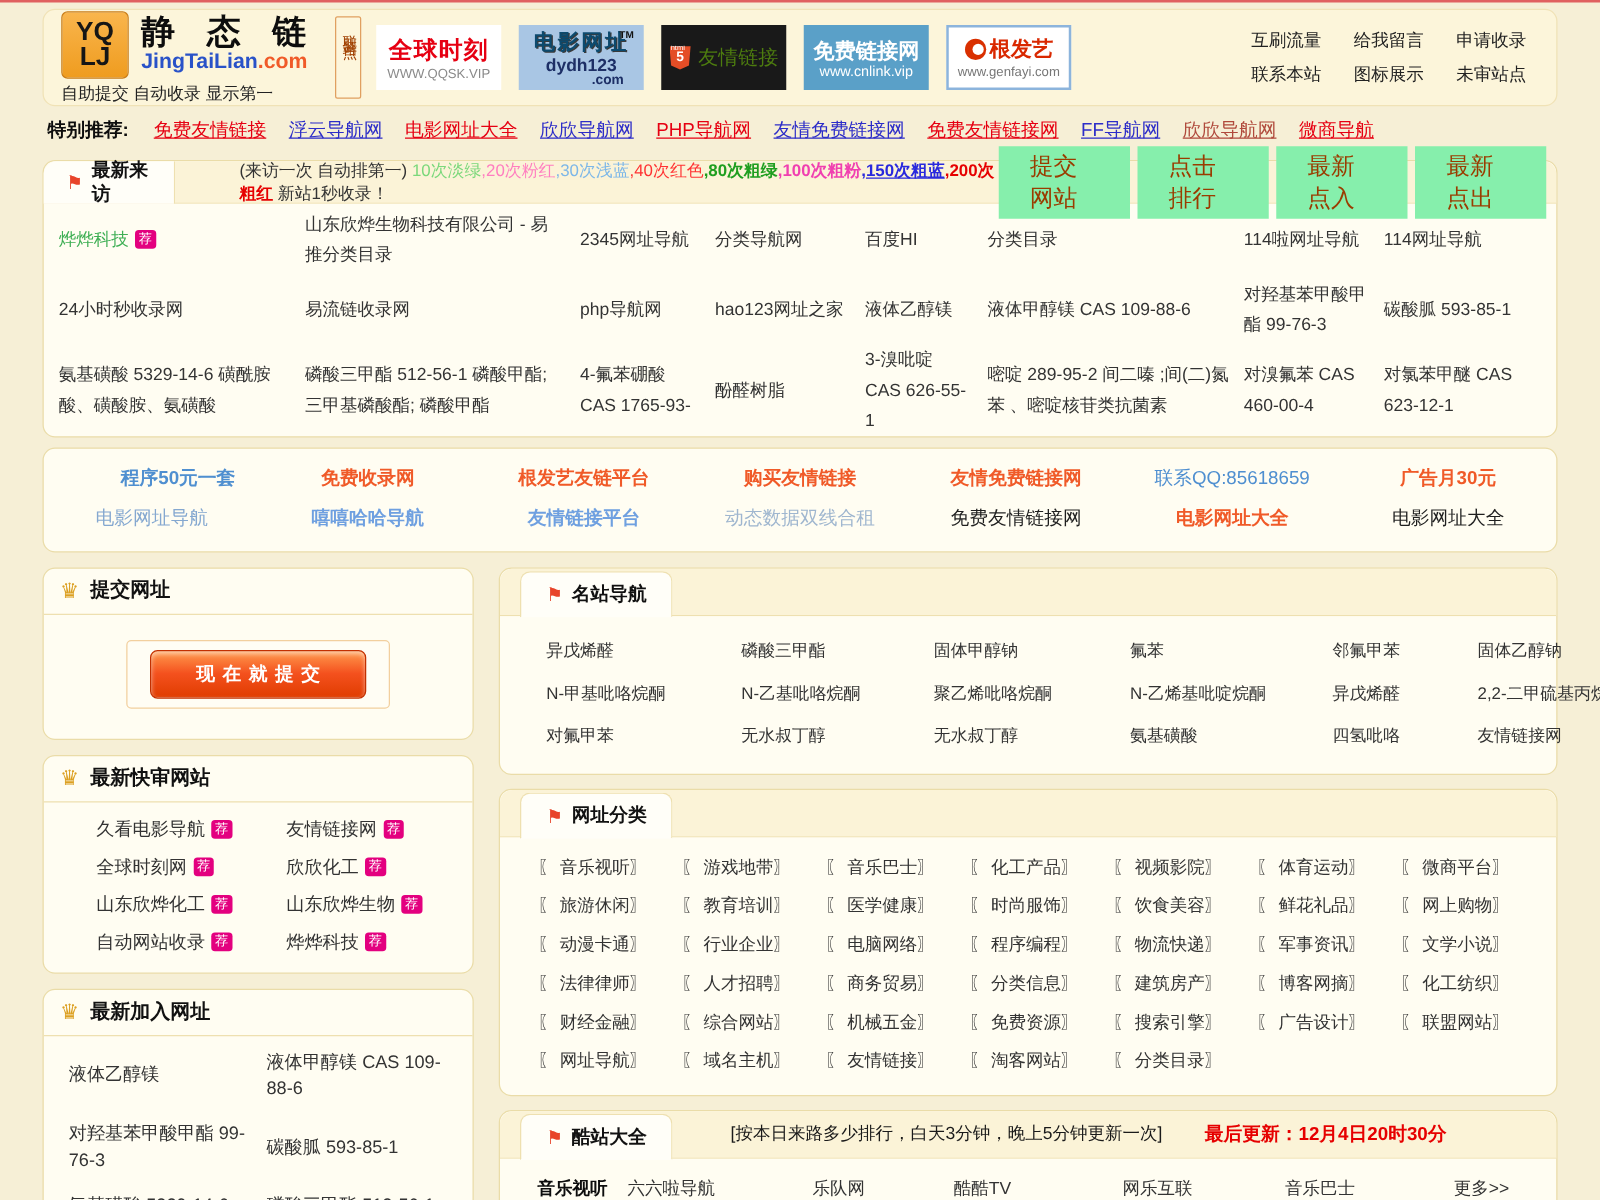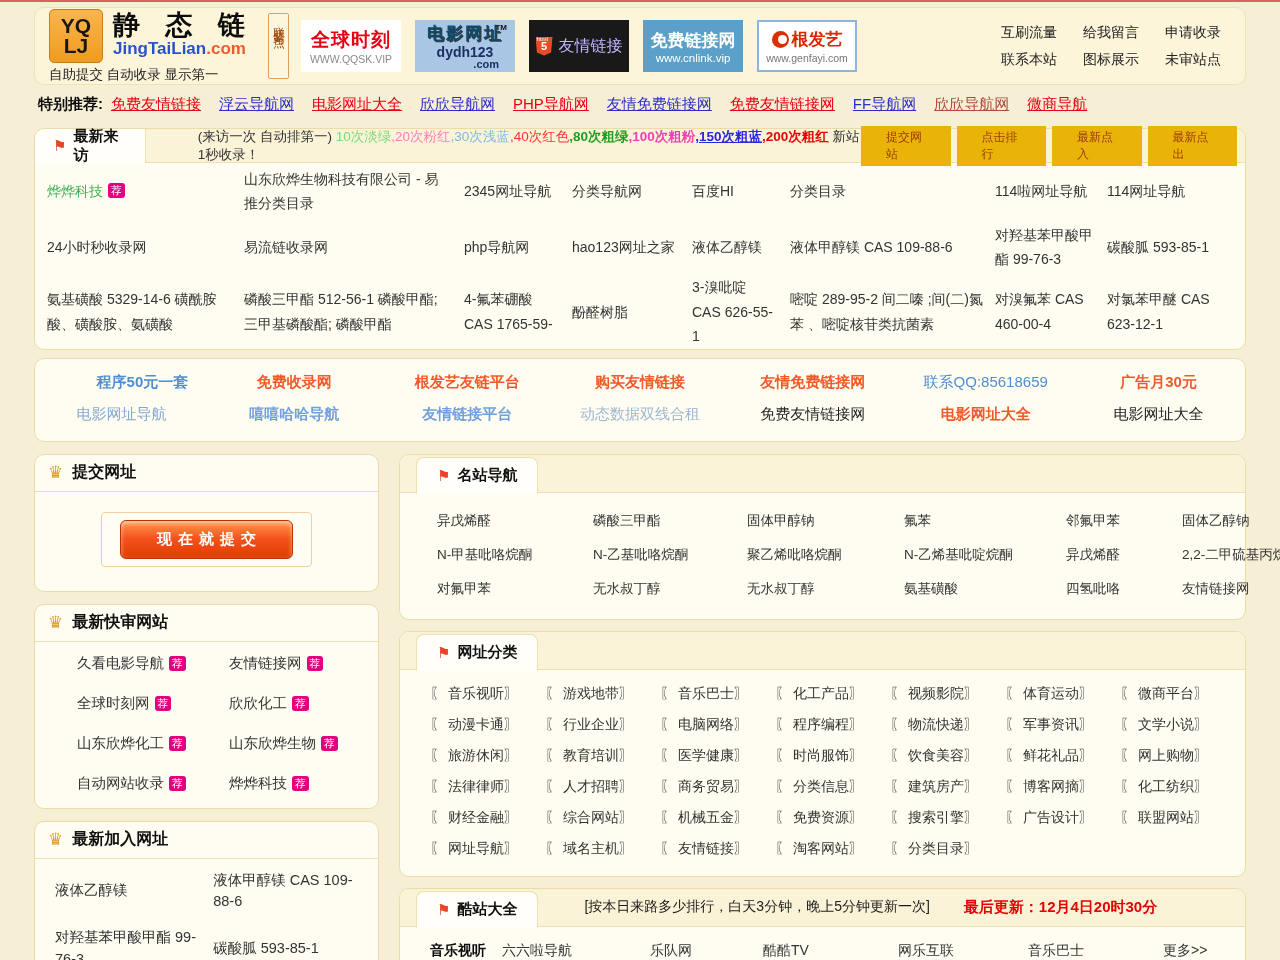--- a/index.html
+++ b/index.html
@@ -51,57 +51,57 @@
   .b-dydh .l1 { color:#0c4a6e; font-weight:bold; font-size:17px; text-shadow:1px 1px 0 #3a3a3a; letter-spacing:2px; }
   .b-dydh .tm { position:absolute; top:3px; right:8px; font-size:8px; font-weight:bold; color:#111; }
   .b-dydh .l2 { color:#1d2f66; font-weight:bold; font-size:14px; line-height:1; }
   .b-dydh .l3 { color:#1d2f66; font-weight:bold; font-size:11px; line-height:1; align-self:flex-end; margin-right:16px; }
   .b-h5 { background:#191919; flex-direction:row; gap:6px; }
   .h5-shield { width:17px; height:19px; background:#e44d26; position:relative;
     clip-path:polygon(0 0,100% 0,92% 84%,50% 100%,8% 84%);
     display:flex; align-items:center; justify-content:center;
     color:#fff; font-size:11px; font-weight:bold; }
   .h5-top { position:absolute; top:-1px; left:1px; font-size:6px; color:#fff; font-weight:normal; }
-  .b-h5 .txt { color:#c4b5fd; font-size:16px; }
+  .b-h5 .txt { color:#4d7c0f; font-size:16px; }
   .b-cnlink { background:#5aa0c8; }
   .b-cnlink .l1 { color:#fff; font-weight:bold; font-size:17px; }
   .b-cnlink .l2 { color:#fff; font-size:11.5px; }
   .b-genfayi { background:#fff; border:2px solid #8cb4dc; }
   .gf-row { display:flex; align-items:center; gap:3px; }
   .gf-logo { width:17px; height:17px; border-radius:50%; background:#d93000; position:relative; }
   .gf-logo::after { content:""; position:absolute; width:9px; height:9px; border-radius:50%;
     background:#fff; right:2px; top:4px; }
   .b-genfayi .l1 { color:#d92800; font-weight:bold; font-size:17px; }
   .b-genfayi .l2 { color:#777; font-size:10.5px; margin-top:1px; }
 
   .hdr-links { margin-left:auto; margin-right:10px; display:flex; flex-direction:column; gap:9px; }
   .hdr-links > div { display:flex; gap:26px; justify-content:flex-end; }
   .hdr-link { font-size:14px; color:#222; }
 
   
   .special { display:flex; align-items:center; padding:10px 2px 6px 4px; }
-  .special-label { font-weight:bold; font-size:15px; color:#0d0d0d; margin-right:8px; }
+  .special-label { font-weight:bold; font-size:15px; color:#0d0d0d; margin-right:20px; }
   .sp-rec-link { text-decoration:underline; margin-right:18px; font-size:15px; }
 
   
   .panel { background:#fffdf2; border:1px solid #eadca8; border-radius:10px; }
   .flag-icon { color:#e8442a; font-size:15px; }
   .crown-icon { color:#dca022; font-size:17px; }
 
   
   .visits { margin-top:8px; }
   .visits-head { background:#fbf3d7; border-bottom:1px solid #eee0b0;
     border-radius:10px 10px 0 0; height:34px; display:flex; align-items:center; }
   .visits-tab { background:#fffef8; height:34px; display:flex; align-items:center; gap:7px;
     padding:0 18px; font-weight:bold; font-size:15px; color:#111;
     border-right:1px solid #eee0b0; border-radius:10px 0 0 0; }
   .visit-note { margin-left:52px; font-size:13.5px; }
   .note-seg { white-space:pre-wrap; }
   .visit-btns { margin-left:auto; margin-right:8px; display:flex; gap:6px; }
-  .visit-btn { background:#eab308; color:#9a3c00; font-size:12px; padding:3px 25px; }
+  .visit-btn { background:#86efac; color:#9a3c00; font-size:19px; padding:3px 25px; }
   .v-row { display:grid; grid-template-columns:197px 220px 108px 120px 98px 205px 112px 1fr;
     align-items:center; min-height:56px; padding:0 8px 0 12px; }
   .v-cell { padding-right:12px; line-height:1.75; font-size:14px; }
 
   
   .sponsor { margin-top:8px; padding:8px 0 10px; }
   .sp-row { display:grid; grid-template-columns:repeat(7,1fr); align-items:center; min-height:32px; }
   .sp-link { text-align:center; font-size:15px; }
 
   
@@ -112,21 +112,21 @@
   .side-panel { margin-bottom:12px; }
   .side-head { height:37px; display:flex; align-items:center; gap:9px; padding:0 13px;
     border-bottom:1px solid #eee0b0; font-weight:bold; font-size:16px; color:#111; }
 
   .submit-body { padding:20px 0 24px; display:flex; justify-content:center; }
   .btn-wrap { border:1px solid #f2cf9e; background:#fffdf4; padding:7px 18px; border-radius:4px; }
   .submit-btn { display:inline-block; background:linear-gradient(180deg,#ff9a4d 0%,#f4511e 48%,#e03c00 100%);
     color:#fff; font-weight:bold; font-size:15px; letter-spacing:6px; padding:9px 30px 9px 36px;
     border-radius:6px; border:1px solid #c33000; box-shadow:inset 0 2px 4px rgba(255,255,255,.55); }
 
-  .fr-body { padding:9px 0 12px 42px; display:grid; grid-template-columns:152px 1fr; row-gap:15px; }
+  .fr-body { padding:9px 0 12px 42px; display:grid; grid-template-columns:152px 1fr; row-gap:5px; }
   .fr-link { font-size:14.5px; height:25px; display:flex; align-items:center; }
 
   .na-body { padding:4px 12px 6px 20px; display:grid; grid-template-columns:1fr 1.06fr;
     column-gap:14px; align-items:center; }
   .na-link { font-size:14.5px; line-height:1.5; padding:7px 0; display:block; }
 
   .badge { background:#e3007f; color:#fff; font-size:10.5px; padding:0 3px; border-radius:3px;
     margin-left:5px; font-weight:normal; display:inline-block; line-height:15px; vertical-align:2px;
     white-space:nowrap; }
 
@@ -261,21 +261,21 @@
         <a class="v-cell">php导航网</a>
         <a class="v-cell">hao123网址之家</a>
         <a class="v-cell">液体乙醇镁</a>
         <a class="v-cell">液体甲醇镁 CAS 109-88-6</a>
         <a class="v-cell">对羟基苯甲酸甲酯 99-76-3</a>
         <a class="v-cell">碳酸胍 593-85-1</a>
       </div>
     <div class="v-row">
         <a class="v-cell">氨基磺酸 5329-14-6 磺酰胺酸、磺酸胺、氨磺酸</a>
         <a class="v-cell">磷酸三甲酯 512-56-1 磷酸甲酯; 三甲基磷酸酯; 磷酸甲酯</a>
-        <a class="v-cell">4-氟苯硼酸 CAS 1765-59-</a>
+        <a class="v-cell">4-氟苯硼酸 CAS 1765-93-</a>
         <a class="v-cell">酚醛树脂</a>
         <a class="v-cell">3-溴吡啶 CAS 626-55-1</a>
         <a class="v-cell">嘧啶 289-95-2 间二嗪 ;间(二)氮苯 、嘧啶核苷类抗菌素</a>
         <a class="v-cell">对溴氟苯 CAS 460-00-4</a>
         <a class="v-cell">对氯苯甲醚 CAS 623-12-1</a>
       </div>
   </div>
 
   <div class="panel sponsor">
     <div class="sp-row">
@@ -402,36 +402,36 @@
           <div class="cat-row">
               <a class="cat-link">〖 音乐视听〗</a>
               <a class="cat-link">〖 游戏地带〗</a>
               <a class="cat-link">〖 音乐巴士〗</a>
               <a class="cat-link">〖 化工产品〗</a>
               <a class="cat-link">〖 视频影院〗</a>
               <a class="cat-link">〖 体育运动〗</a>
               <a class="cat-link">〖 微商平台〗</a>
             </div>
           <div class="cat-row">
+              <a class="cat-link">〖 旅游休闲〗</a>
+              <a class="cat-link">〖 教育培训〗</a>
+              <a class="cat-link">〖 医学健康〗</a>
+              <a class="cat-link">〖 时尚服饰〗</a>
+              <a class="cat-link">〖 饮食美容〗</a>
+              <a class="cat-link">〖 鲜花礼品〗</a>
+              <a class="cat-link">〖 网上购物〗</a>
+            </div>
+          <div class="cat-row">
               <a class="cat-link">〖 动漫卡通〗</a>
               <a class="cat-link">〖 行业企业〗</a>
               <a class="cat-link">〖 电脑网络〗</a>
               <a class="cat-link">〖 程序编程〗</a>
               <a class="cat-link">〖 物流快递〗</a>
               <a class="cat-link">〖 军事资讯〗</a>
               <a class="cat-link">〖 文学小说〗</a>
-            </div>
-          <div class="cat-row">
-              <a class="cat-link">〖 旅游休闲〗</a>
-              <a class="cat-link">〖 教育培训〗</a>
-              <a class="cat-link">〖 医学健康〗</a>
-              <a class="cat-link">〖 时尚服饰〗</a>
-              <a class="cat-link">〖 饮食美容〗</a>
-              <a class="cat-link">〖 鲜花礼品〗</a>
-              <a class="cat-link">〖 网上购物〗</a>
             </div>
           <div class="cat-row">
               <a class="cat-link">〖 法律律师〗</a>
               <a class="cat-link">〖 人才招聘〗</a>
               <a class="cat-link">〖 商务贸易〗</a>
               <a class="cat-link">〖 分类信息〗</a>
               <a class="cat-link">〖 建筑房产〗</a>
               <a class="cat-link">〖 博客网摘〗</a>
               <a class="cat-link">〖 化工纺织〗</a>
             </div>

